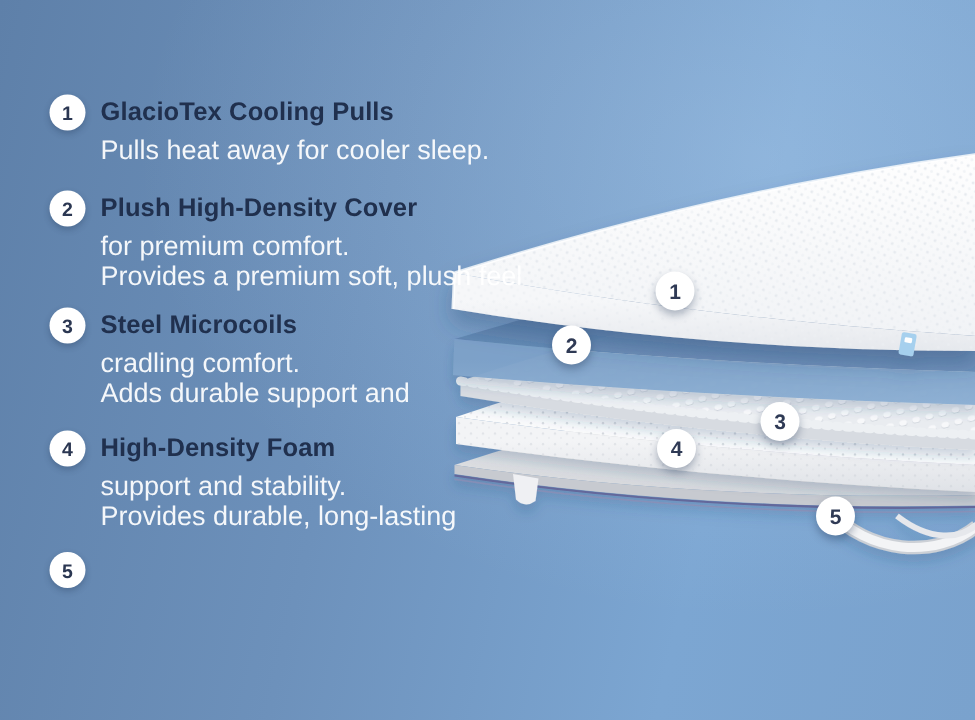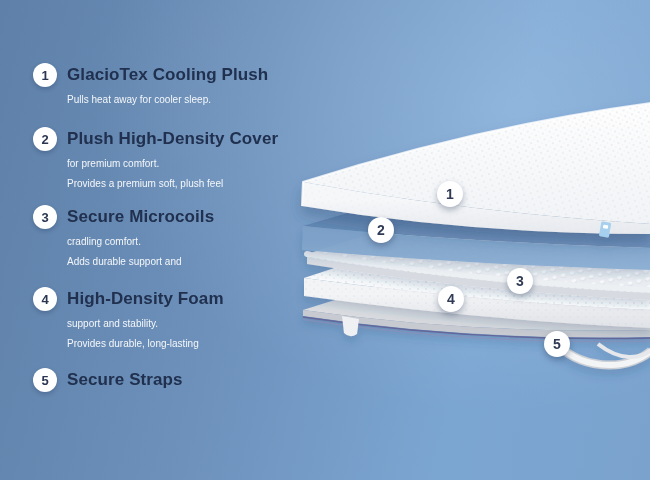--- a/index.html
+++ b/index.html
@@ -16,21 +16,21 @@
     display:flex;align-items:center;justify-content:center;
     font-size:13px;font-weight:700;color:#2b3752;
     box-shadow:0 2px 4px rgba(30,50,80,.30);
   }
   .ftext{margin-left:10px;}
   .ftitle{
     margin:0;font-size:17px;line-height:24px;font-weight:700;color:#20304e;
     letter-spacing:.1px;white-space:nowrap;
   }
   .fdesc{margin:3px 0 0 0;}
-  .dline{font-size:10px;line-height:20px;color:rgba(255,255,255,.93);white-space:nowrap;}
+  .dline{font-size:18px;line-height:20px;color:rgba(255,255,255,.93);white-space:nowrap;}
   #diagram{position:absolute;left:0;top:0;pointer-events:none;}
   .callout{
     position:absolute;width:26px;height:26px;border-radius:50%;background:#ffffff;
     display:flex;align-items:center;justify-content:center;
     font-size:14px;font-weight:700;color:#2f3a55;
     box-shadow:0 3px 6px rgba(30,50,80,.35);
   }
   .co1{left:437px;top:181px;} .co2{left:368px;top:217px;} .co3{left:507px;top:268px;}
   .co4{left:438px;top:286px;} .co5{left:544px;top:331px;}
 </style>
@@ -130,21 +130,21 @@
 
   <div class="callout co1">1</div>
   <div class="callout co2">2</div>
   <div class="callout co3">3</div>
   <div class="callout co4">4</div>
   <div class="callout co5">5</div>
 
   <div class="feat" style="top:63px">
     <div class="badge">1</div>
     <div class="ftext">
-      <h3 class="ftitle">GlacioTex Cooling Plush</h3>
+      <h3 class="ftitle">GlacioTex Cooling Pulls</h3>
       <div class="fdesc">
         <div class="dline">Pulls heat away for cooler sleep.</div>
         <div class="dline"></div>
       </div>
     </div>
   </div>
 
   <div class="feat" style="top:127px">
     <div class="badge">2</div>
     <div class="ftext">
@@ -152,21 +152,21 @@
       <div class="fdesc">
         <div class="dline">for premium comfort.</div>
         <div class="dline">Provides a premium soft, plush feel</div>
       </div>
     </div>
   </div>
 
   <div class="feat" style="top:205px">
     <div class="badge">3</div>
     <div class="ftext">
-      <h3 class="ftitle">Secure Microcoils</h3>
+      <h3 class="ftitle">Steel Microcoils</h3>
       <div class="fdesc">
         <div class="dline">cradling comfort.</div>
         <div class="dline">Adds durable support and</div>
       </div>
     </div>
   </div>
 
   <div class="feat" style="top:287px">
     <div class="badge">4</div>
     <div class="ftext">
@@ -174,17 +174,16 @@
       <div class="fdesc">
         <div class="dline">support and stability.</div>
         <div class="dline">Provides durable, long-lasting</div>
       </div>
     </div>
   </div>
 
   <div class="feat" style="top:368px">
     <div class="badge">5</div>
     <div class="ftext">
-      <h3 class="ftitle">Secure Straps</h3>
     </div>
   </div>
 
 </div>
 
 </body></html>

